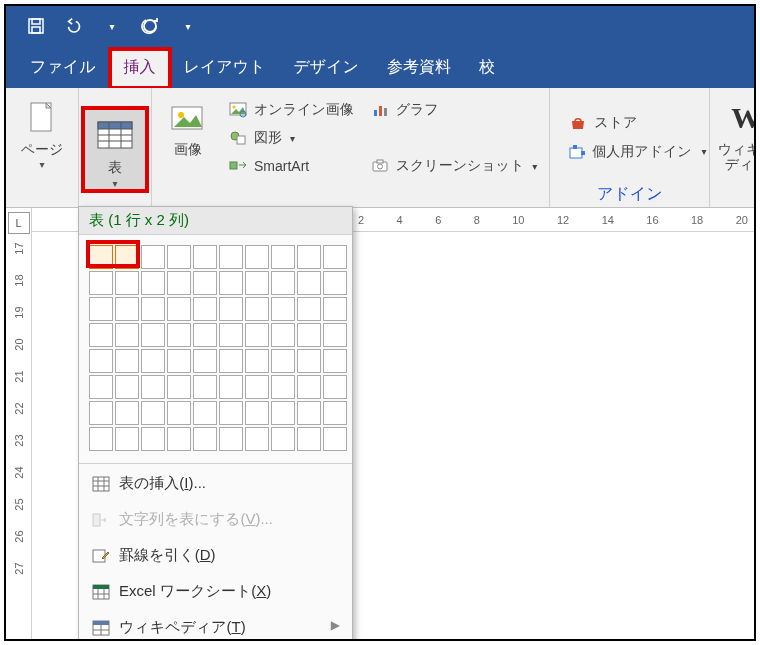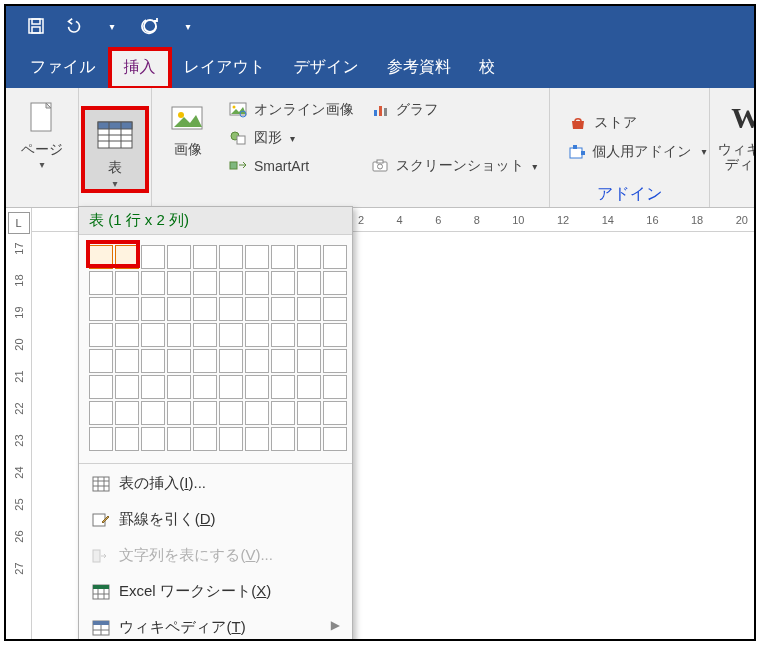--- a/index.html
+++ b/index.html
@@ -355,37 +355,37 @@
           <svg width="18" height="16" viewBox="0 0 18 16">
             <rect x="1" y="1" width="16" height="14" fill="#fff" stroke="#777"></rect>
             <line x1="1" y1="5" x2="17" y2="5" stroke="#777"></line>
             <line x1="1" y1="10" x2="17" y2="10" stroke="#777"></line>
             <line x1="6" y1="1" x2="6" y2="15" stroke="#777"></line>
             <line x1="12" y1="1" x2="12" y2="15" stroke="#777"></line>
           </svg>
         </span>
     <span><span>表の挿入</span>(<span class="underline">I</span>)...</span>
   </div>
+  <div class="dd-item disabled">
+    <span class="ddicon">
+          <svg width="18" height="16" viewBox="0 0 18 16">
+            <rect x="1" y="2" width="7" height="12" fill="#eee" stroke="#ccc"></rect>
+            <path d="M9 8 L14 8 M12 6 L14 8 L12 10" stroke="#ccc" fill="none"></path>
+          </svg>
+        </span>
+    <span><span>文字列を表にする</span>(<span class="underline">V</span>)...</span>
+  </div>
   <div class="dd-item">
     <span class="ddicon">
           <svg width="18" height="16" viewBox="0 0 18 16">
             <rect x="1" y="2" width="12" height="12" fill="#fff" stroke="#777"></rect>
             <path d="M10 10 L16 4 L17 5 L11 11 Z" fill="#caa35a" stroke="#8a6a2a"></path>
           </svg>
         </span>
     <span><span>罫線を引く</span>(<span class="underline">D</span>)</span>
-  </div>
-  <div class="dd-item disabled">
-    <span class="ddicon">
-          <svg width="18" height="16" viewBox="0 0 18 16">
-            <rect x="1" y="2" width="7" height="12" fill="#eee" stroke="#ccc"></rect>
-            <path d="M9 8 L14 8 M12 6 L14 8 L12 10" stroke="#ccc" fill="none"></path>
-          </svg>
-        </span>
-    <span><span>文字列を表にする</span>(<span class="underline">V</span>)...</span>
   </div>
   <div class="dd-item">
     <span class="ddicon">
           <svg width="18" height="16" viewBox="0 0 18 16">
             <rect x="1" y="1" width="16" height="14" fill="#fff" stroke="#777"></rect>
             <rect x="1" y="1" width="16" height="4" fill="#1f7244"></rect>
             <line x1="6" y1="5" x2="6" y2="15" stroke="#777"></line>
             <line x1="12" y1="5" x2="12" y2="15" stroke="#777"></line>
             <line x1="1" y1="10" x2="17" y2="10" stroke="#777"></line>
           </svg>

